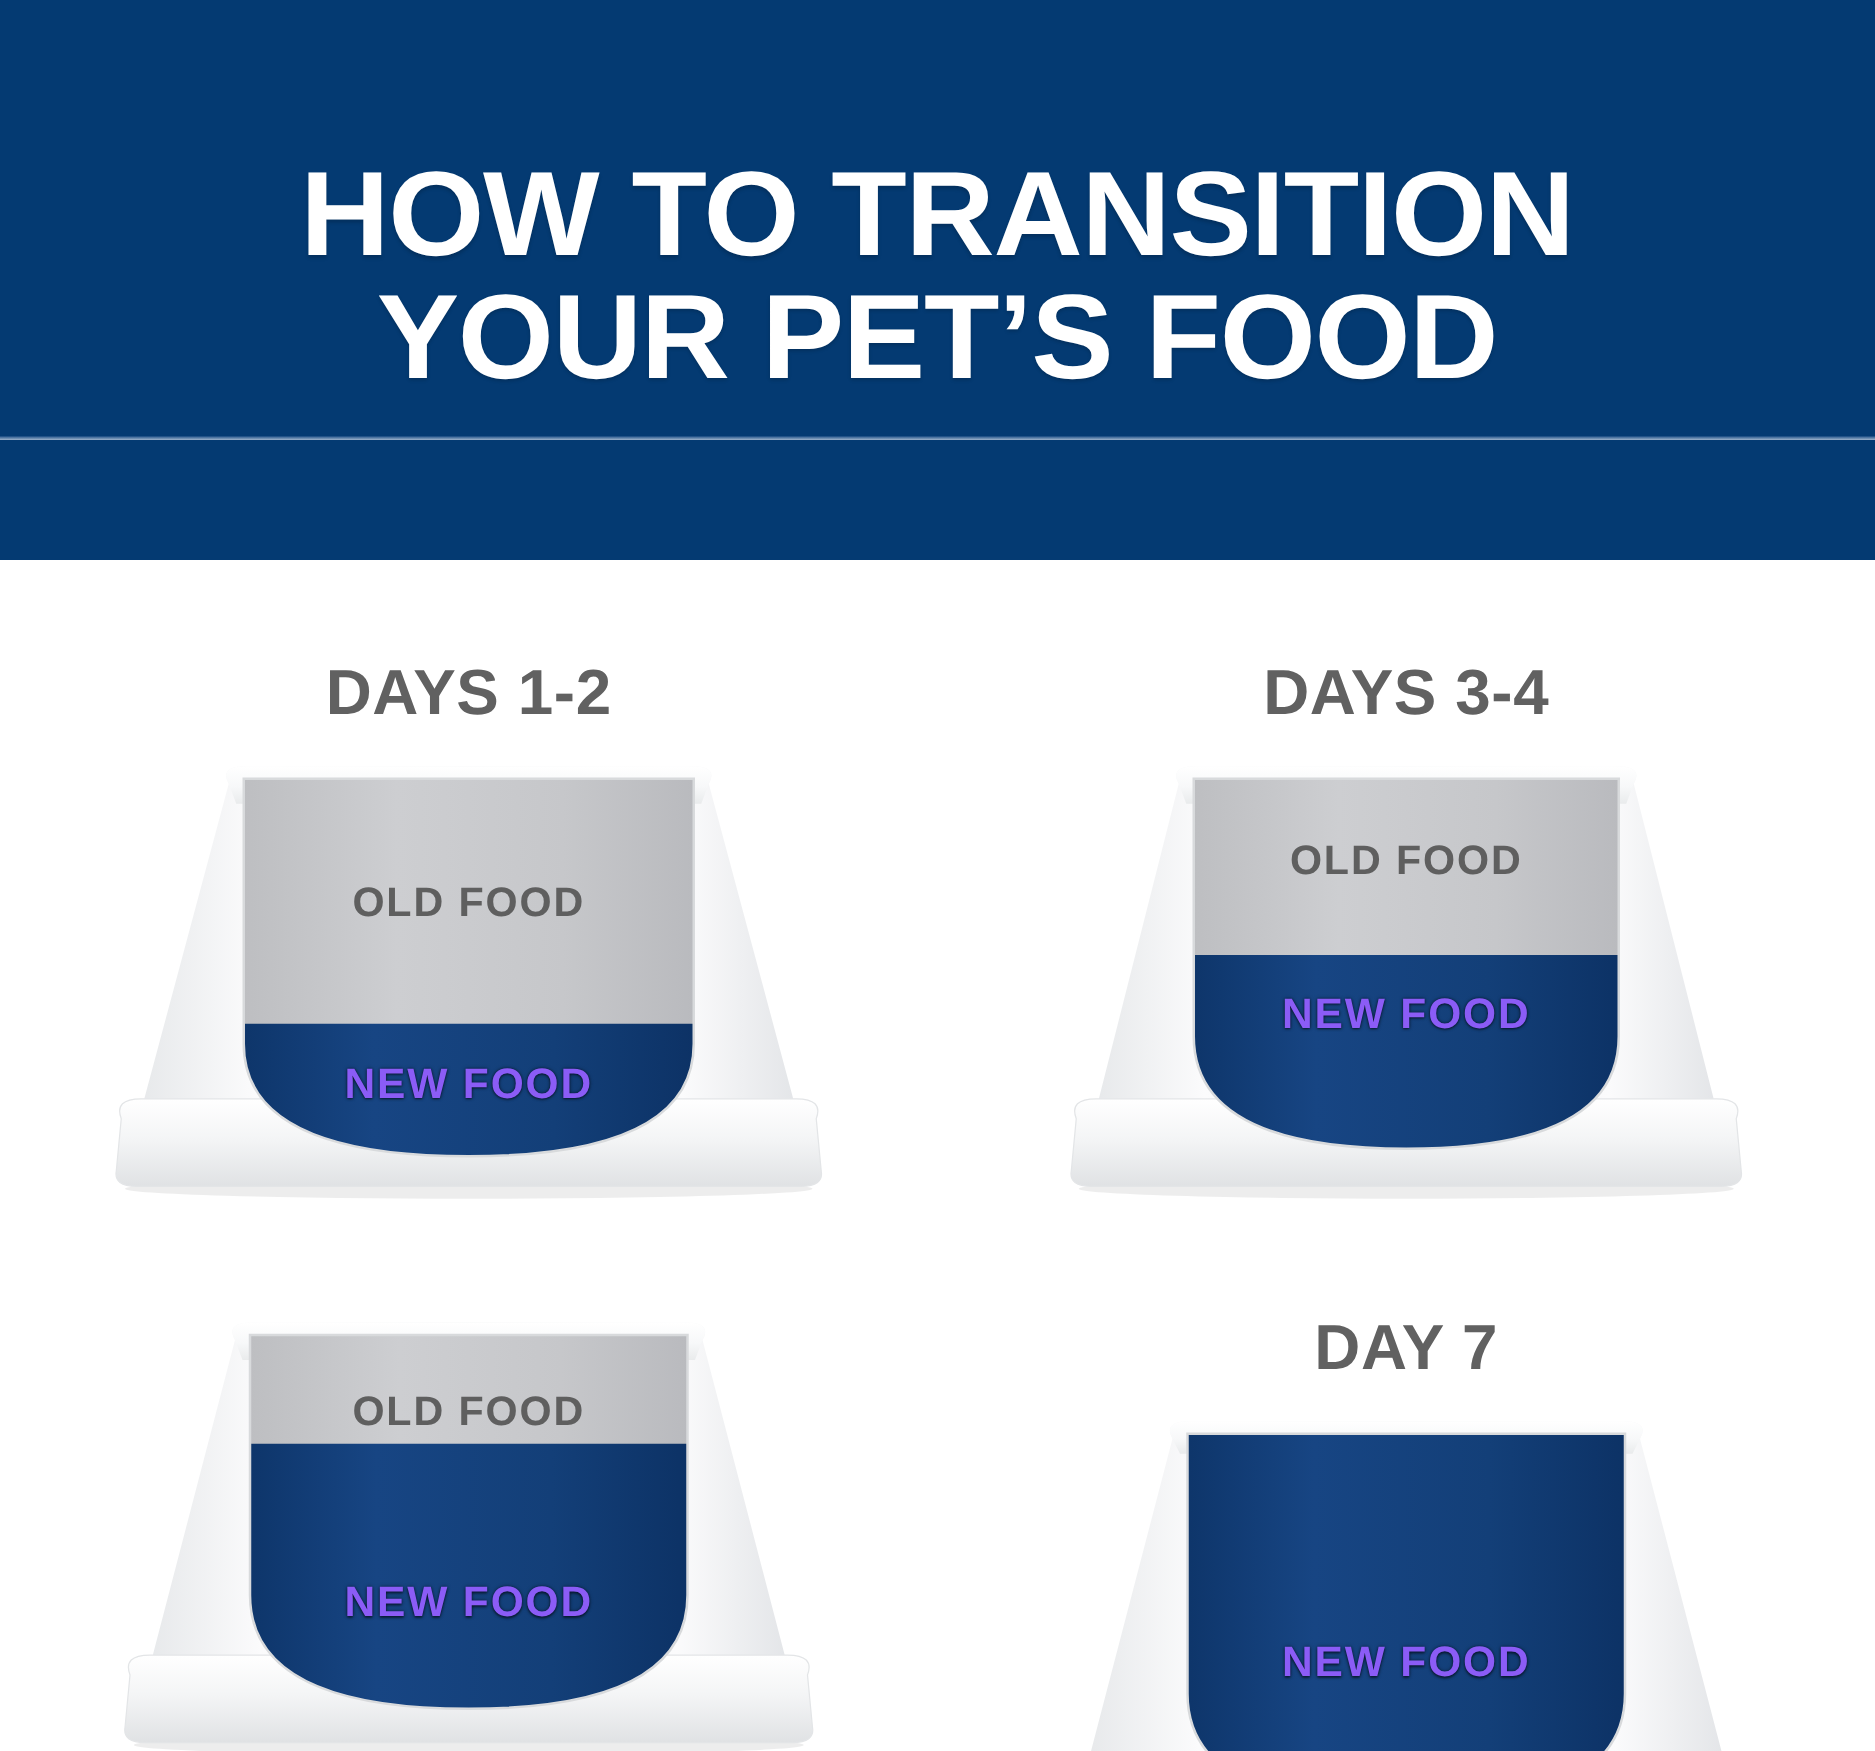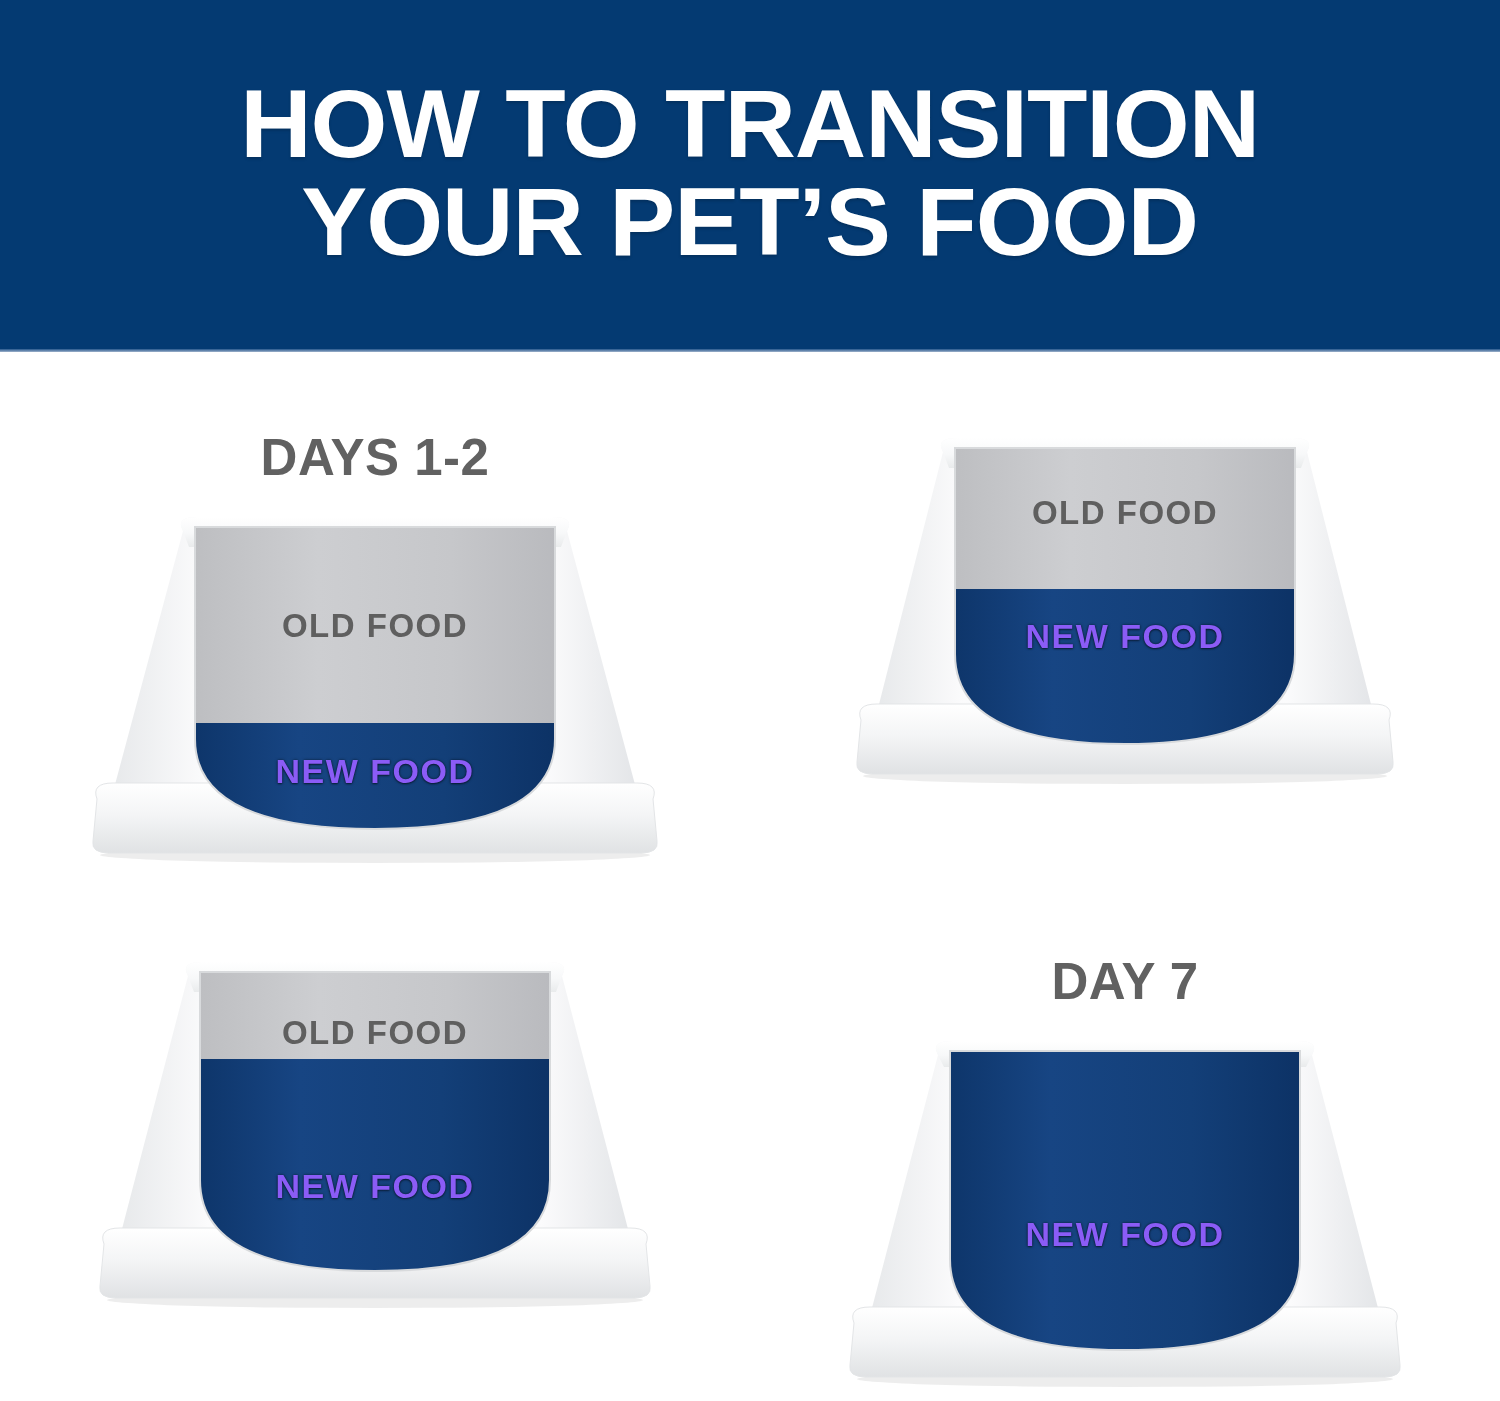--- a/index.html
+++ b/index.html
@@ -12,21 +12,21 @@
     width: 1500px;
     height: 1401px;
     background: #ffffff;
     font-family: "Liberation Sans", sans-serif;
     overflow: hidden;
   }
 
   
   .header-band {
     width: 1500px;
-    height: 352px;
+    height: 448px;
     background: #043a72;
     display: flex;
     flex-direction: column;
     align-items: center;
     justify-content: center;
     padding-bottom: 6px;
   }
   .header-title {
     color: #ffffff;
     font-family: "Liberation Sans", sans-serif;
@@ -175,20 +175,21 @@
           <rect x="140" y="212" width="380" height="200" fill="url(#new0)"></rect>
         </g>
         <path d="M 150 16 L 510 16 L 510 228 Q 510 318 330 318 Q 150 318 150 228 Z" fill="none" stroke="#d8dadc" stroke-width="2"></path>
       </svg>
       <div class="food-label old-label" style="top:96px">OLD FOOD</div>
       <div class="food-label new-label" style="top:241px">NEW FOOD</div>
     </div>
   </div>
 
   <div class="bowl-cell cell-1">
+    <div class="day-label">DAYS 3-4</div>
     <div class="bowl-wrap">
       <svg class="bowl-svg" viewBox="0 0 660 360">
         <defs>
           <linearGradient id="wall1" x1="0" y1="0" x2="1" y2="0">
             <stop offset="0%" stop-color="#e6e8ea"></stop>
             <stop offset="18%" stop-color="#fbfbfc"></stop>
             <stop offset="50%" stop-color="#eef0f1"></stop>
             <stop offset="82%" stop-color="#fbfbfc"></stop>
             <stop offset="100%" stop-color="#e2e4e7"></stop>
           </linearGradient>

